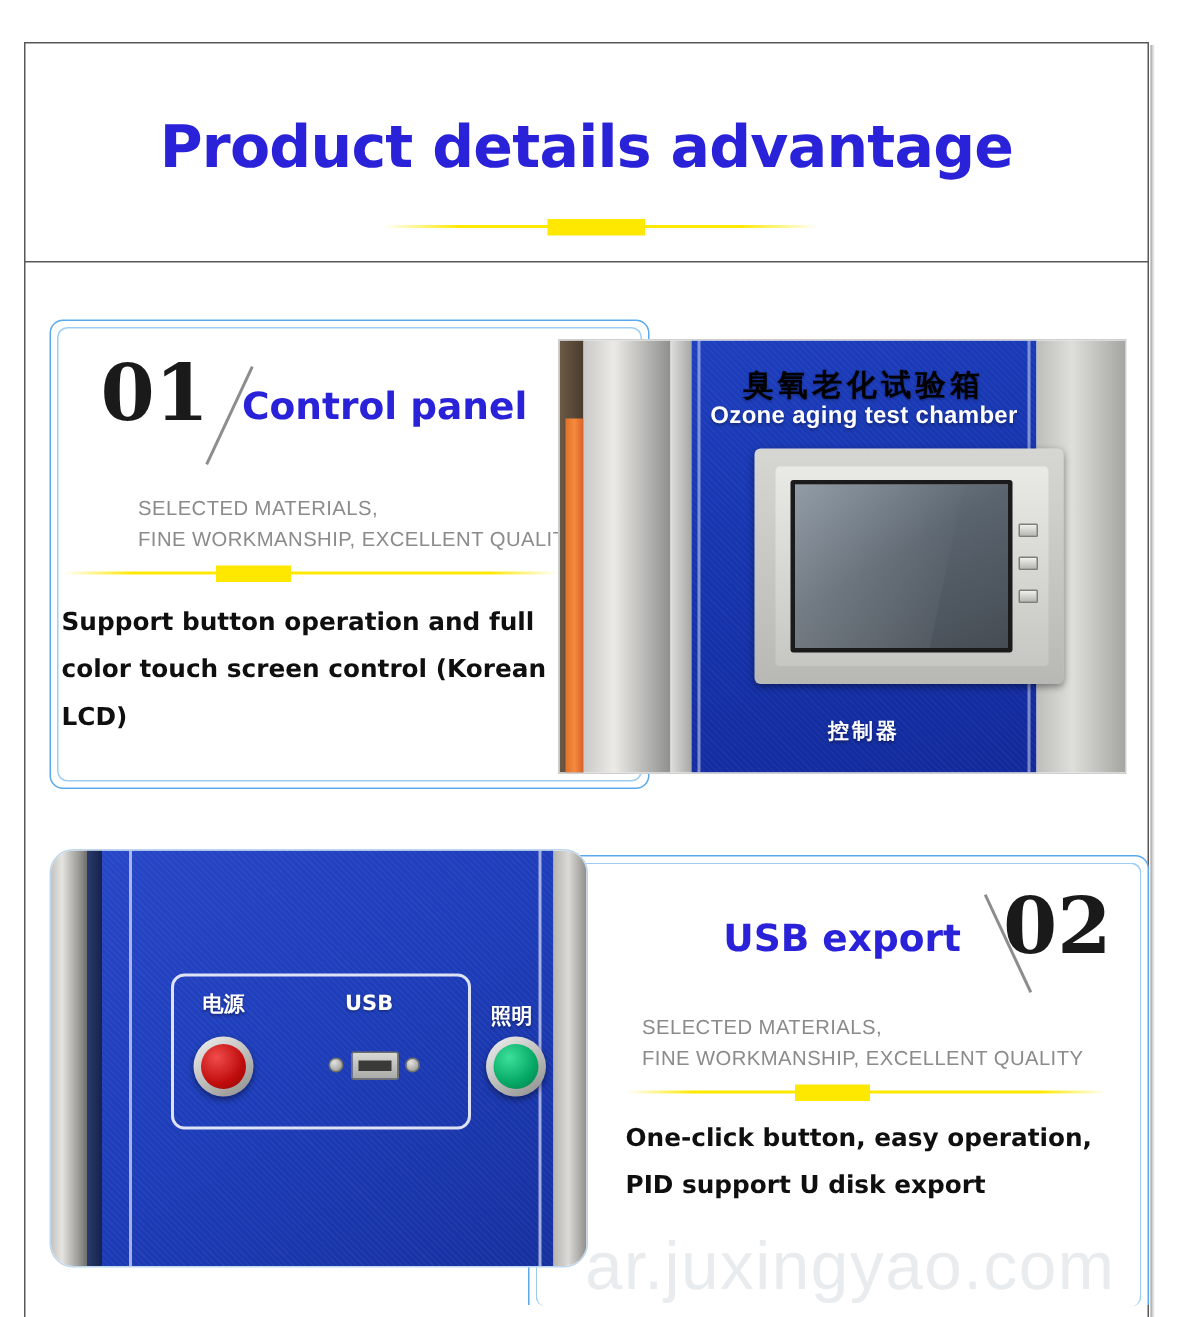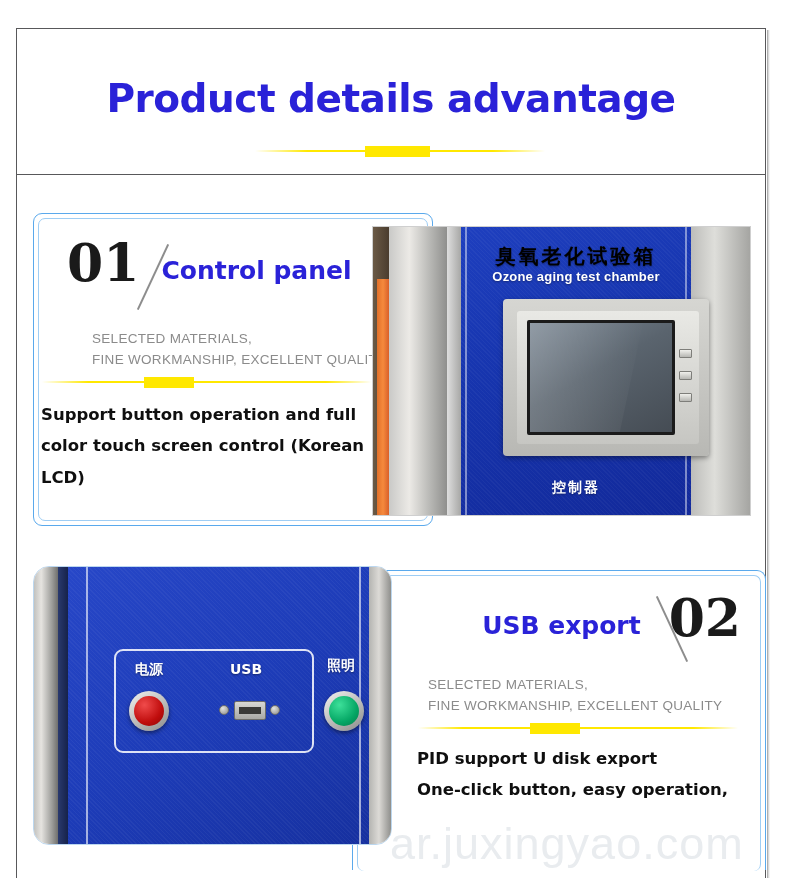--- a/index.html
+++ b/index.html
@@ -104,21 +104,21 @@
     background:linear-gradient(160deg,#1e3fbf,#1634ad 45%,#12299a);}
   .p1-blue:after{content:"";position:absolute;left:0;top:0;right:0;bottom:0;
     background:repeating-linear-gradient(45deg,rgba(255,255,255,.035) 0 1px,transparent 1px 3px);}
   .p1-edgeline{position:absolute;top:0;width:2px;height:100%;background:rgba(255,255,255,.45);}
   .p1-rightsteel{position:absolute;left:318px;top:0;width:59px;height:100%;
     background:linear-gradient(to right,#bdbdba,#dededa 40%,#a5a5a2);}
   .p1-cnlabel{position:absolute;left:88px;top:16px;width:230px;text-align:center;
     color:#000000;font-size:20px;font-weight:bold;letter-spacing:3px;
     font-family:"DejaVu Sans",sans-serif;text-shadow:0 1px 2px rgba(0,0,0,.35);}
   .p1-enlabel{position:absolute;left:88px;top:42px;width:230px;text-align:center;
-    color:#fff;font-size:13px;font-weight:bold;letter-spacing:.2px;
+    color:#fff;font-size:16px;font-weight:bold;letter-spacing:.2px;
     font-family:"Liberation Sans",sans-serif;text-shadow:0 1px 2px rgba(0,0,0,.35);}
   .hmi-outer{position:absolute;left:130px;top:72px;width:206px;height:157px;
     background:linear-gradient(to bottom,#d6d6d2,#b8b8b4);border-radius:4px;
     box-shadow:0 2px 5px rgba(0,0,0,.4);}
   .hmi-inner{position:absolute;left:14px;top:12px;right:10px;bottom:12px;
     background:linear-gradient(to bottom,#e9e9e5,#c6c6c2);border-radius:3px;}
   .hmi-screen{position:absolute;left:10px;top:9px;right:24px;bottom:9px;
     background:linear-gradient(150deg,#7e8a96,#5a646e 45%,#454c54);
     border:3px solid #1b1b1b;border-radius:2px;overflow:hidden;}
   .hmi-screen:after{content:"";position:absolute;left:-20%;top:-30%;width:90%;height:160%;
@@ -240,38 +240,38 @@
       <div>SELECTED MATERIALS,</div>
       <div>FINE WORKMANSHIP, EXCELLENT QUALITY</div>
     </div>
 
     <div class="rule" style="left:65px;top:152px;width:320px;">
       <div class="line"></div>
       <div class="block" style="left:112px;"></div>
     </div>
 
     <div class="desc" style="left:64px;top:172px;width:340px;">
+      <div>One-click button, easy operation,</div>
       <div>PID support U disk export</div>
-      <div>One-click button, easy operation,</div>
     </div>
   </div>
 
   <div class="photo" id="photo-2">
     <div class="p2-steel"></div>
     <div class="p2-dark"></div>
     <div class="p2-blue"></div>
     <div class="p2-vline" style="left:52px;"></div>
     <div class="p2-vline" style="right:30px;"></div>
     <div class="p2-rsteel"></div>
 
     <div class="p2-box"></div>
 
     <div class="p2-lab" style="left:101px;top:94px;">电源</div>
     <div class="p2-lab" style="left:196px;top:94px;">USB</div>
-    <div class="p2-lab" style="left:293px;top:90px;font-family:Liberation Serif, serif;">照明</div>
+    <div class="p2-lab" style="left:293px;top:102px;font-family:Liberation Serif, serif;">照明</div>
 
     <div class="btn-ring btn-red" style="left:95px;top:124px;">
       <div class="btn-face"></div>
     </div>
     <div class="btn-ring btn-green" style="left:290px;top:124px;">
       <div class="btn-face"></div>
     </div>
 
     <div class="usb-screw" style="left:185px;top:138px;"></div>
     <div class="usb-port" style="left:200px;top:134px;"></div>

